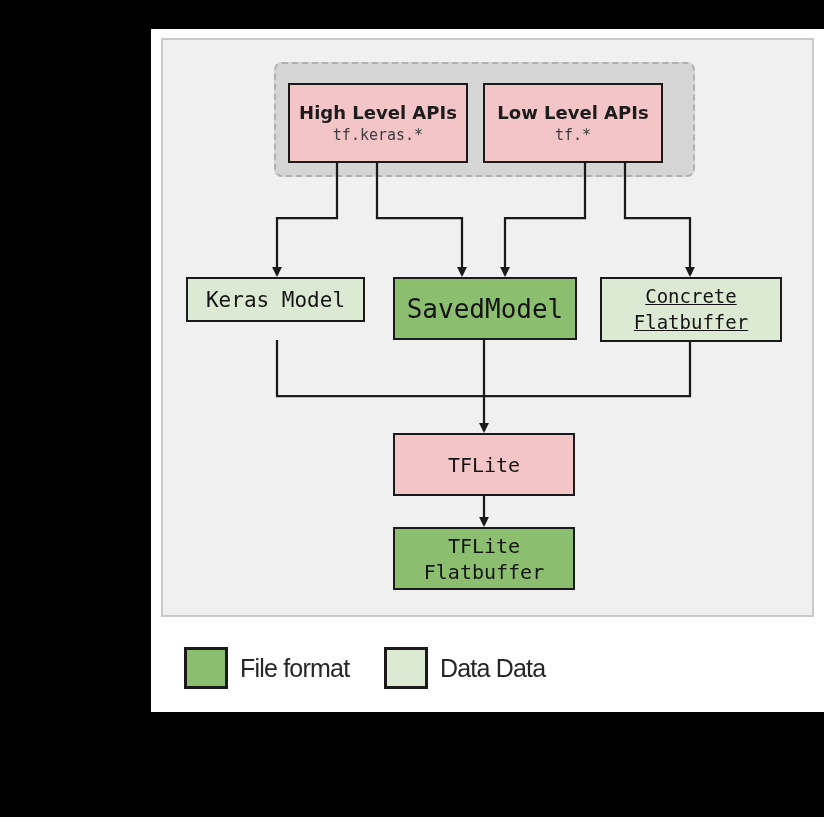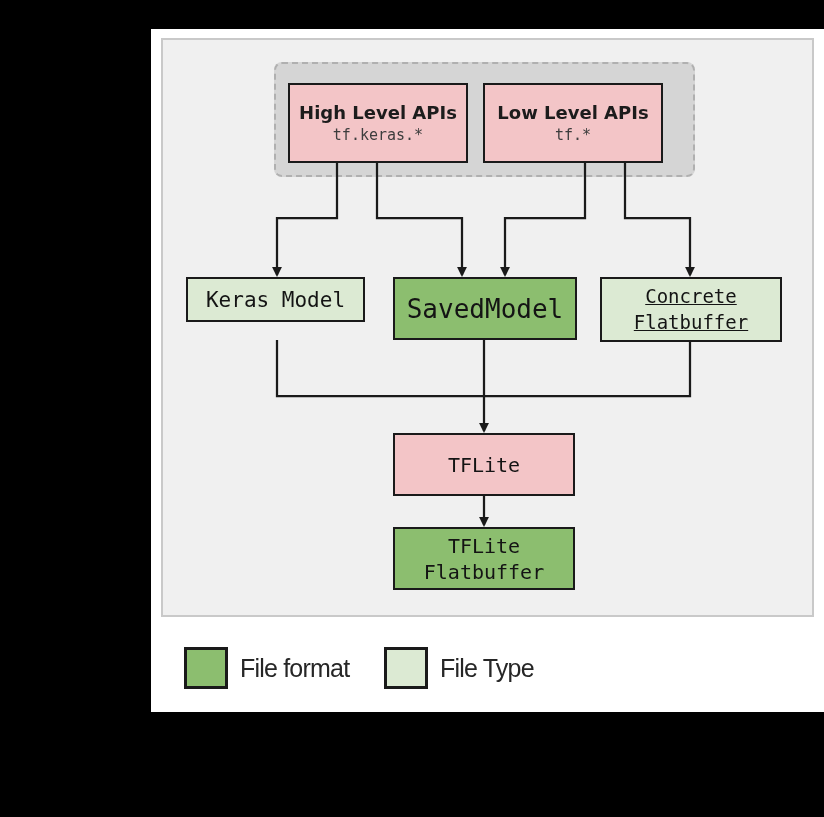--- a/index.html
+++ b/index.html
@@ -90,17 +90,17 @@
     <div>Flatbuffer</div>
   </div>
 
   <div class="legend">
     <div class="legend-item li0">
       <div class="swatch fileformat"></div>
       <div class="legend-label">File format</div>
     </div>
     <div class="legend-item li1">
       <div class="swatch datatype"></div>
-      <div class="legend-label">File Type</div>
+      <div class="legend-label">Data Data</div>
     </div>
   </div>
 
 </div>
 
 </body></html>

